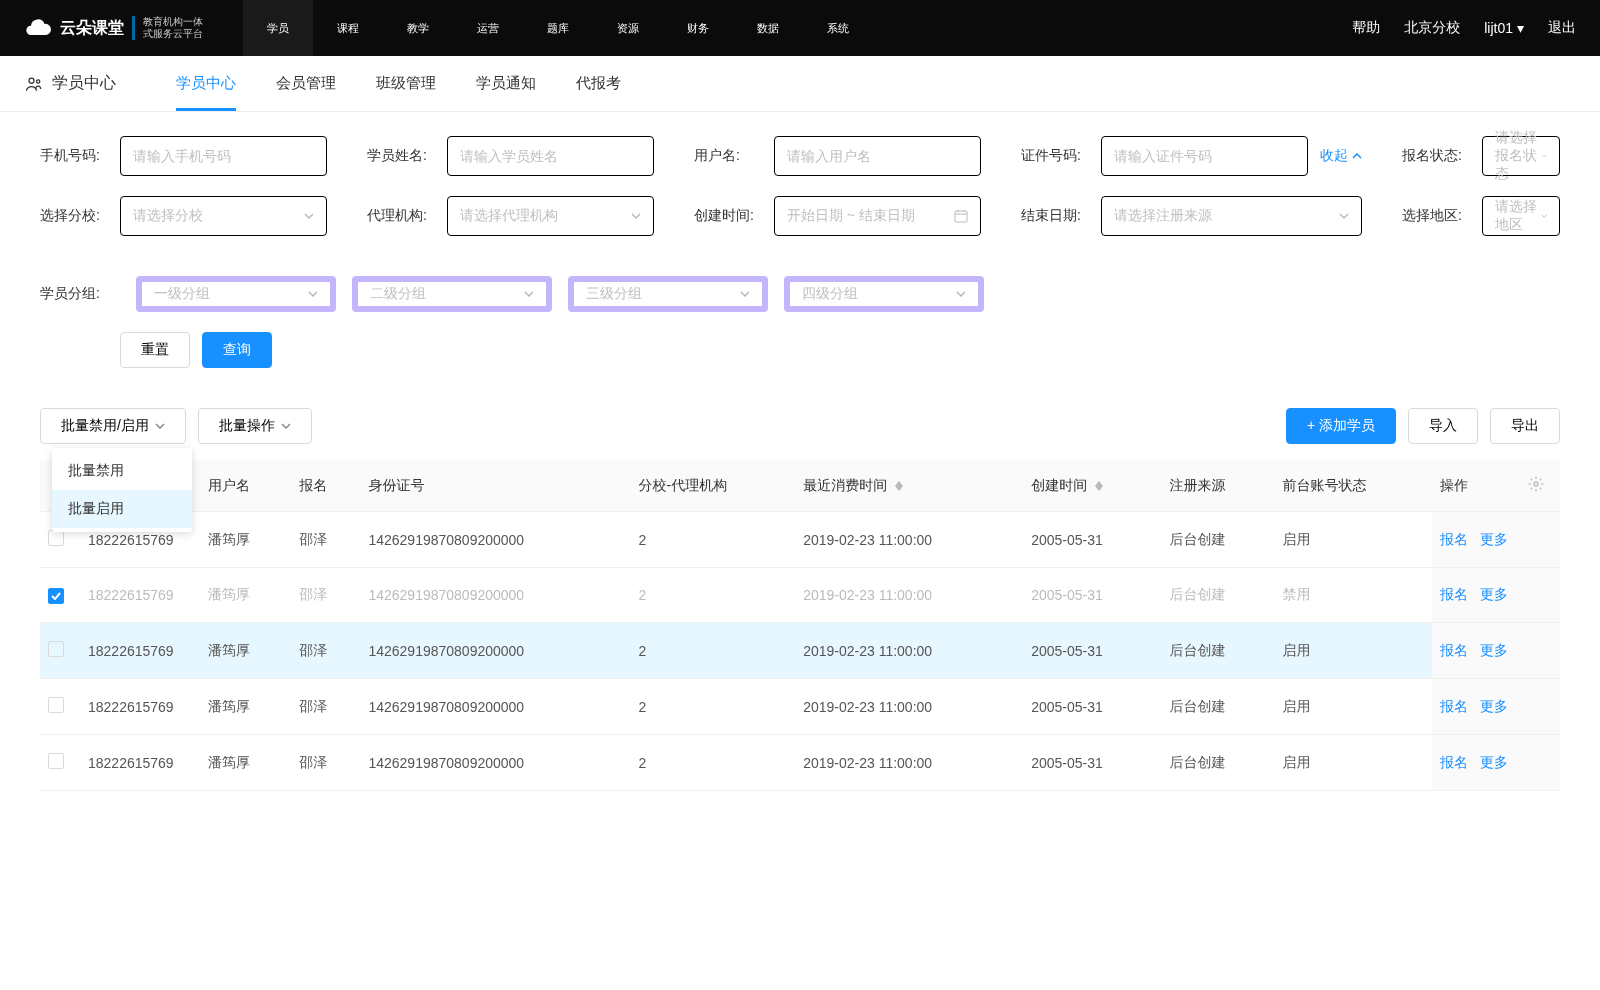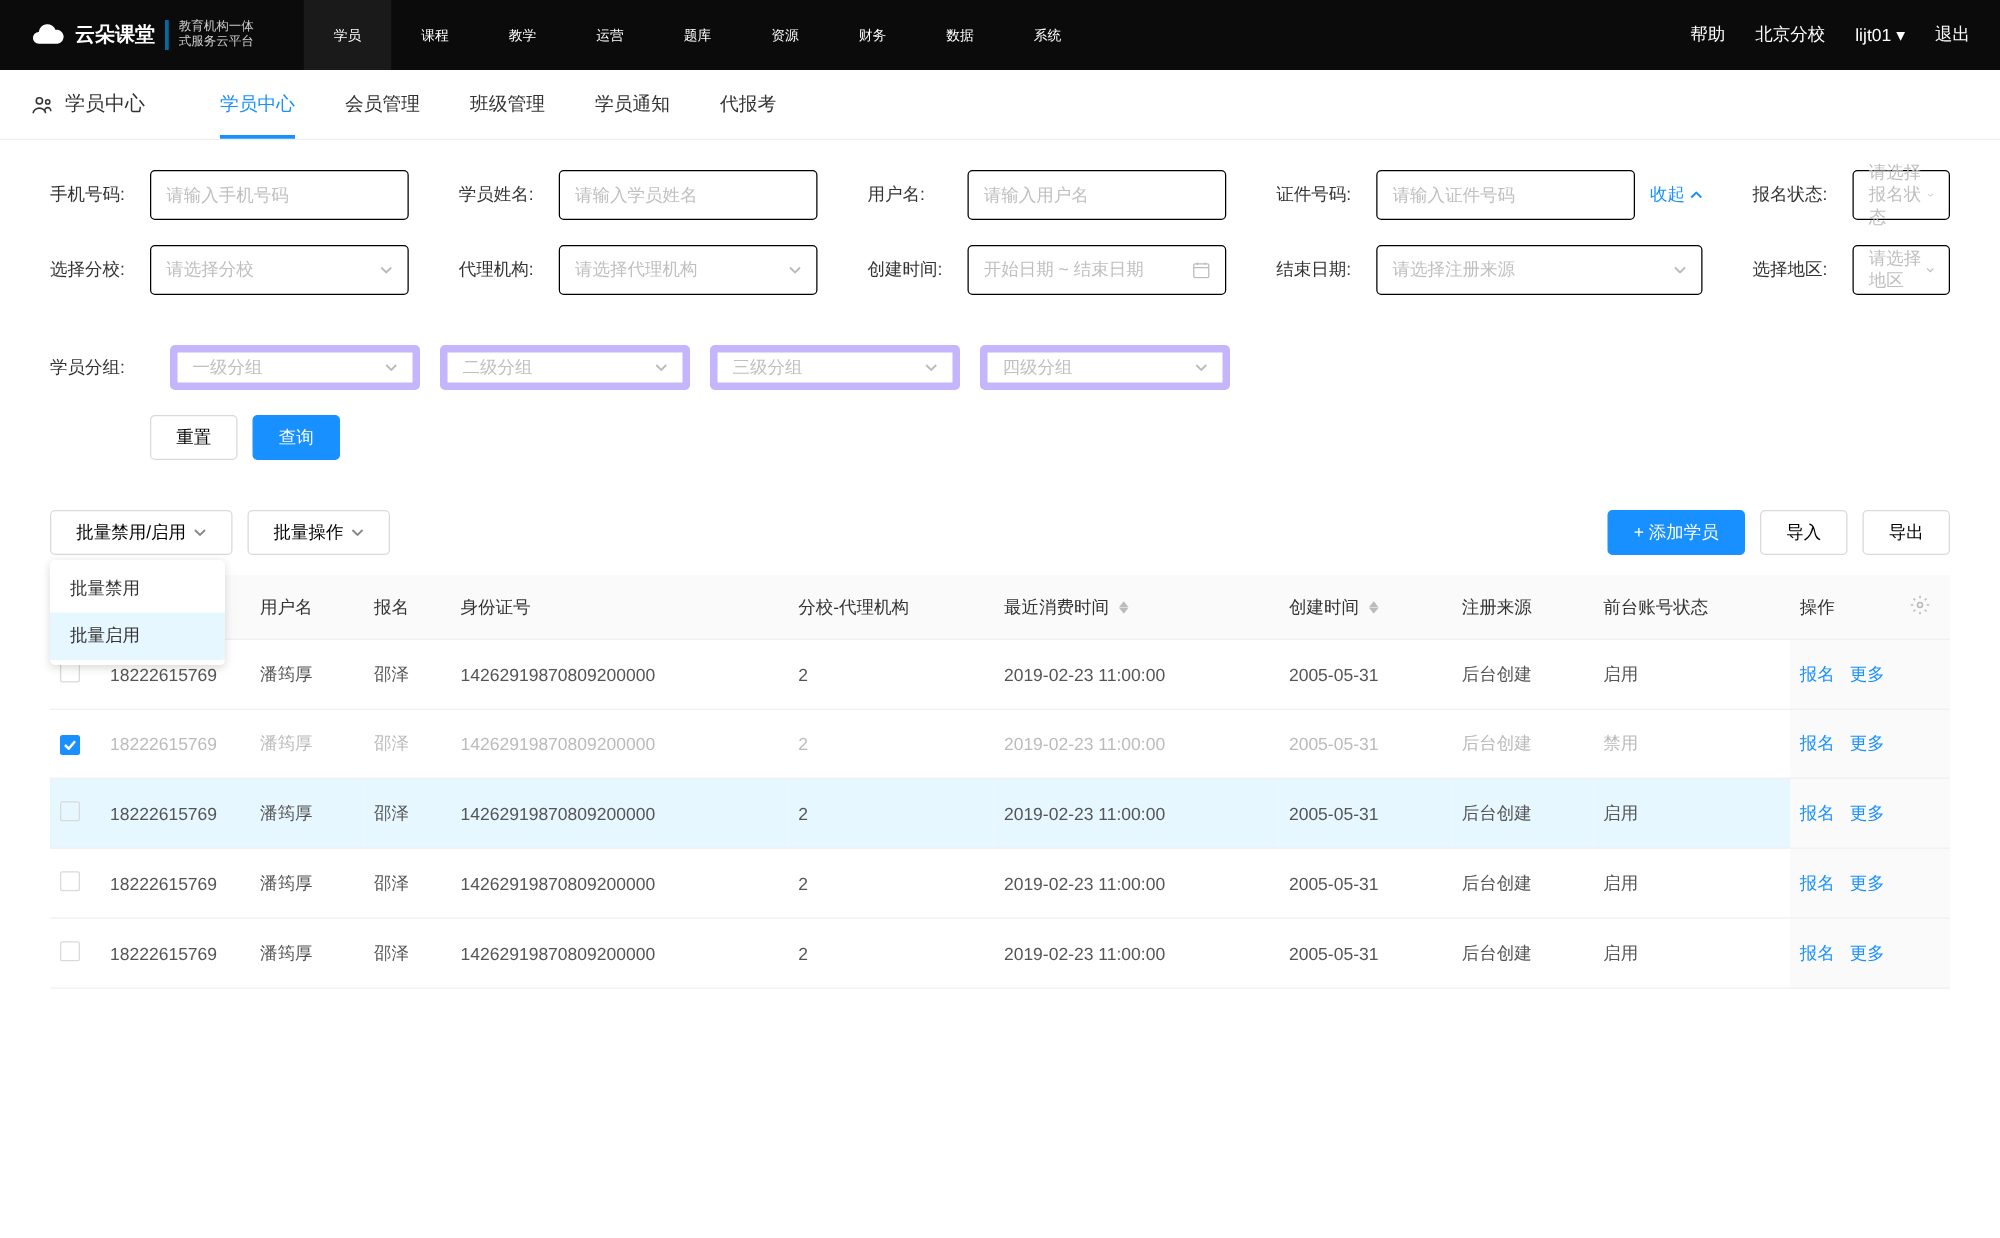--- a/index.html
+++ b/index.html
@@ -38,21 +38,21 @@
     
     .action-row { margin-top: 20px; padding-left: 80px; display: flex; gap: 12px; }
     .btn { height: 36px; padding: 0 20px; border: 1px solid #d9d9d9; border-radius: 4px; background: #fff; cursor: pointer; font-size: 14px; display: flex; align-items: center; }
     .btn-primary { background: #1890ff; border-color: #1890ff; color: #fff; }
     
     .toolbar { display: flex; justify-content: space-between; margin-top: 40px; position: relative; }
     .toolbar-left { display: flex; gap: 12px; }
     .toolbar-right { display: flex; gap: 12px; }
     .btn-dropdown { display: flex; align-items: center; gap: 6px; }
     
-    .dropdown-menu { position: absolute; top: 40px; left: 0; width: 140px; background: #fff; border-radius: 4px; box-shadow: 0 2px 8px rgba(0,0,0,0.15); z-index: 10; padding: 4px 0; }
+    .dropdown-menu { position: absolute; top: 40px; left: 12px; width: 140px; background: #fff; border-radius: 4px; box-shadow: 0 2px 8px rgba(0,0,0,0.15); z-index: 10; padding: 4px 0; }
     .dropdown-item { padding: 10px 16px; cursor: pointer; font-size: 14px; }
     .dropdown-item:hover, .dropdown-item.hover { background: #e6f7ff; }
     
     .table { width: 100%; margin-top: 16px; border-collapse: collapse; }
     .table th { text-align: left; padding: 16px 8px; font-weight: 500; color: #333; background: #fafafa; font-size: 14px; border-bottom: 1px solid #f0f0f0; }
     .table td { padding: 18px 8px; border-bottom: 1px solid #f0f0f0; font-size: 14px; color: #555; }
     .table tr.checked td { color: #bbb; }
     .table tr.hover { background: #e6f7ff; }
     .checkbox { width: 16px; height: 16px; border: 1px solid #d9d9d9; border-radius: 2px; display: inline-flex; align-items: center; justify-content: center; cursor: pointer; }
     .checkbox.checked { background: #1890ff; border-color: #1890ff; }

